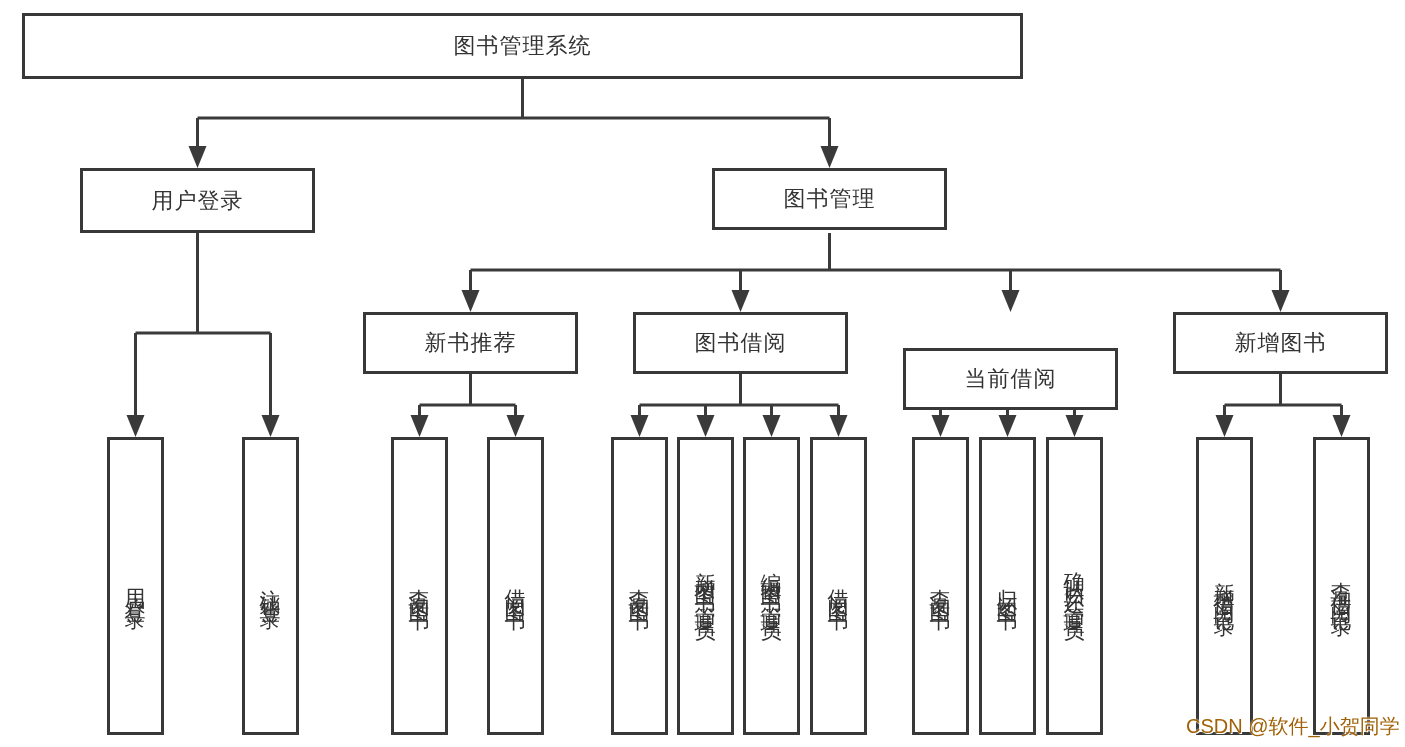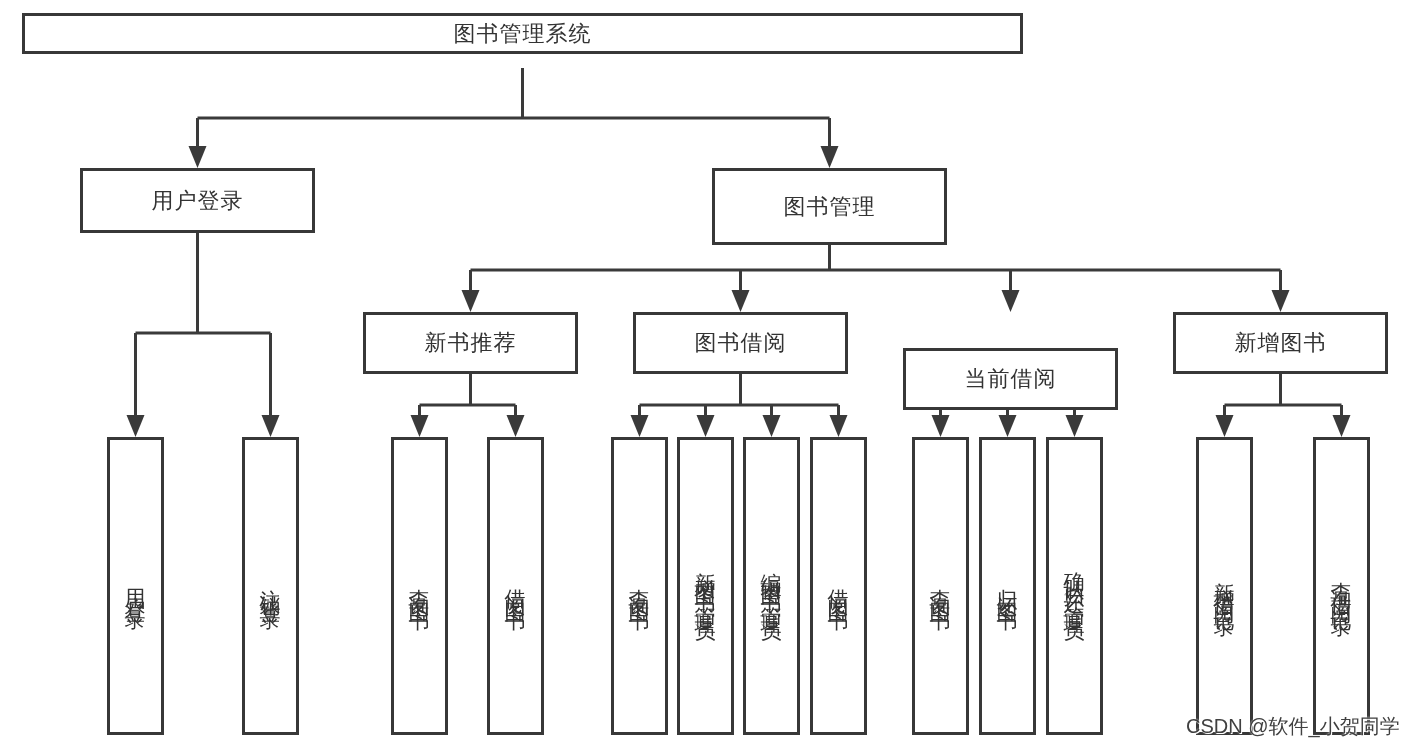--- a/index.html
+++ b/index.html
@@ -37,21 +37,21 @@
     letter-spacing: 7px;
     line-height: 1;
     white-space: nowrap;
   }
   .watermark {
     position: absolute;
     left: 1186px;
     top: 713px;
     z-index: 5;
     font-size: 20px;
-    color: #404040;
+    color: #a16207;
     text-shadow: 0 0 2px #ffffff, 1px 1px 0 #ffffff;
     white-space: nowrap;
   }
 </style>
 </head>
 <body>
 
 <div class="canvas">
 
   <svg class="wires" viewBox="0 0 1405 747" xmlns="http://www.w3.org/2000/svg">
@@ -80,28 +80,28 @@
       <polygon points="762.5,415 780.5,415 771.5,437"></polygon>
       <polygon points="829.5,415 847.5,415 838.5,437"></polygon>
       <polygon points="931.5,415 949.5,415 940.5,437"></polygon>
       <polygon points="998.5,415 1016.5,415 1007.5,437"></polygon>
       <polygon points="1065.5,415 1083.5,415 1074.5,437"></polygon>
       <polygon points="1215.5,415 1233.5,415 1224.5,437"></polygon>
       <polygon points="1332.5,415 1350.5,415 1341.5,437"></polygon>
     </g>
   </svg>
 
-  <div class="box" style="left:22px; top:13px; width:1001px; height:41px;">
+  <div class="box" style="left:22px; top:13px; width:1001px; height:66px;">
     <span>图书管理系统</span>
   </div>
 
   <div class="box" style="left:80px; top:168px; width:235px; height:65px;">
     <span>用户登录</span>
   </div>
-  <div class="box" style="left:712px; top:168px; width:235px; height:77px;">
+  <div class="box" style="left:712px; top:168px; width:235px; height:62px;">
     <span>图书管理</span>
   </div>
 
   <div class="box" style="left:633px; top:312px; width:215px; height:62px;">
     <span>图书借阅</span>
   </div>
   <div class="box" style="left:363px; top:312px; width:215px; height:62px;">
     <span>新书推荐</span>
   </div>
   <div class="box" style="left:903px; top:312px; width:215px; height:62px;margin-top:36px;">

